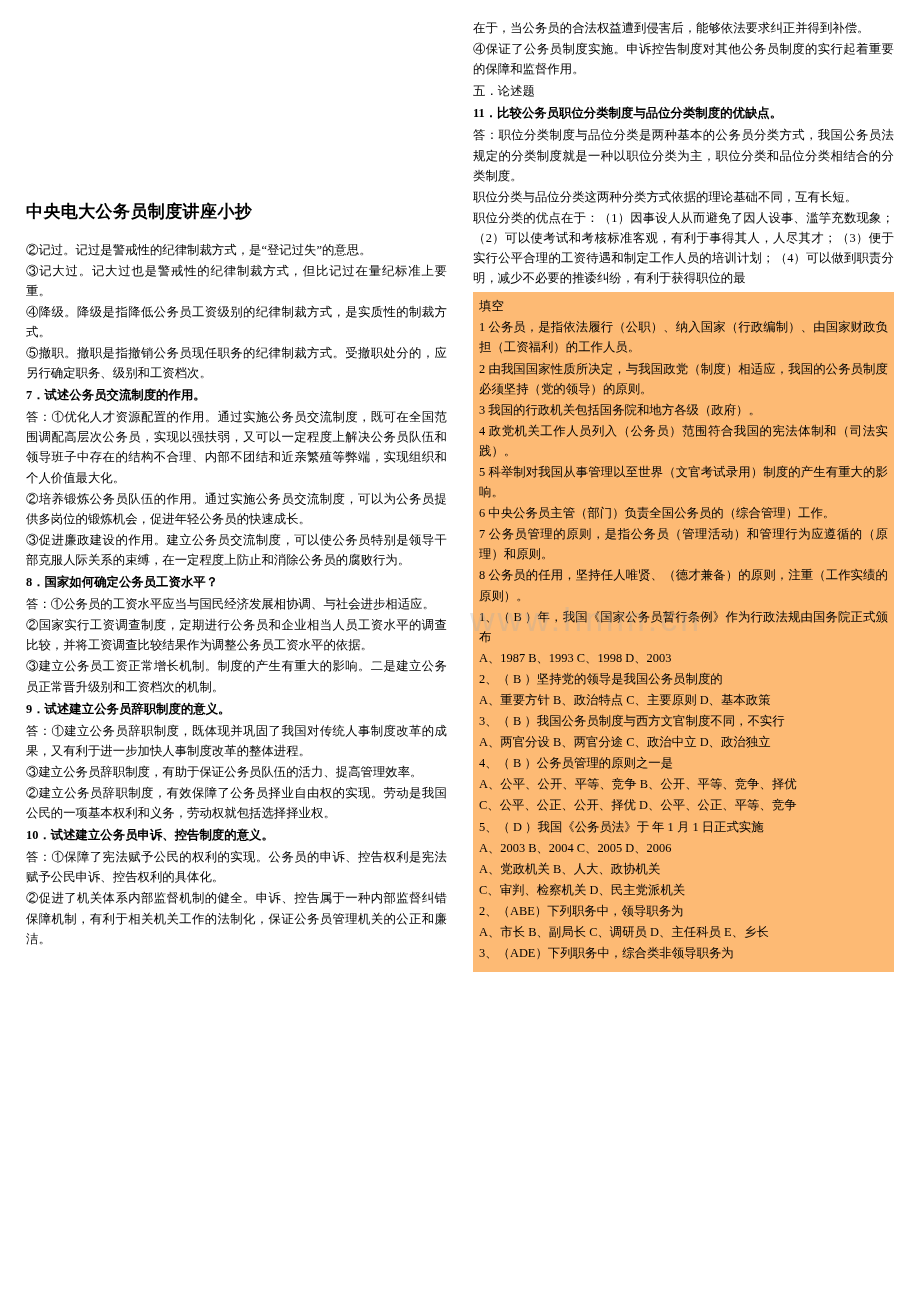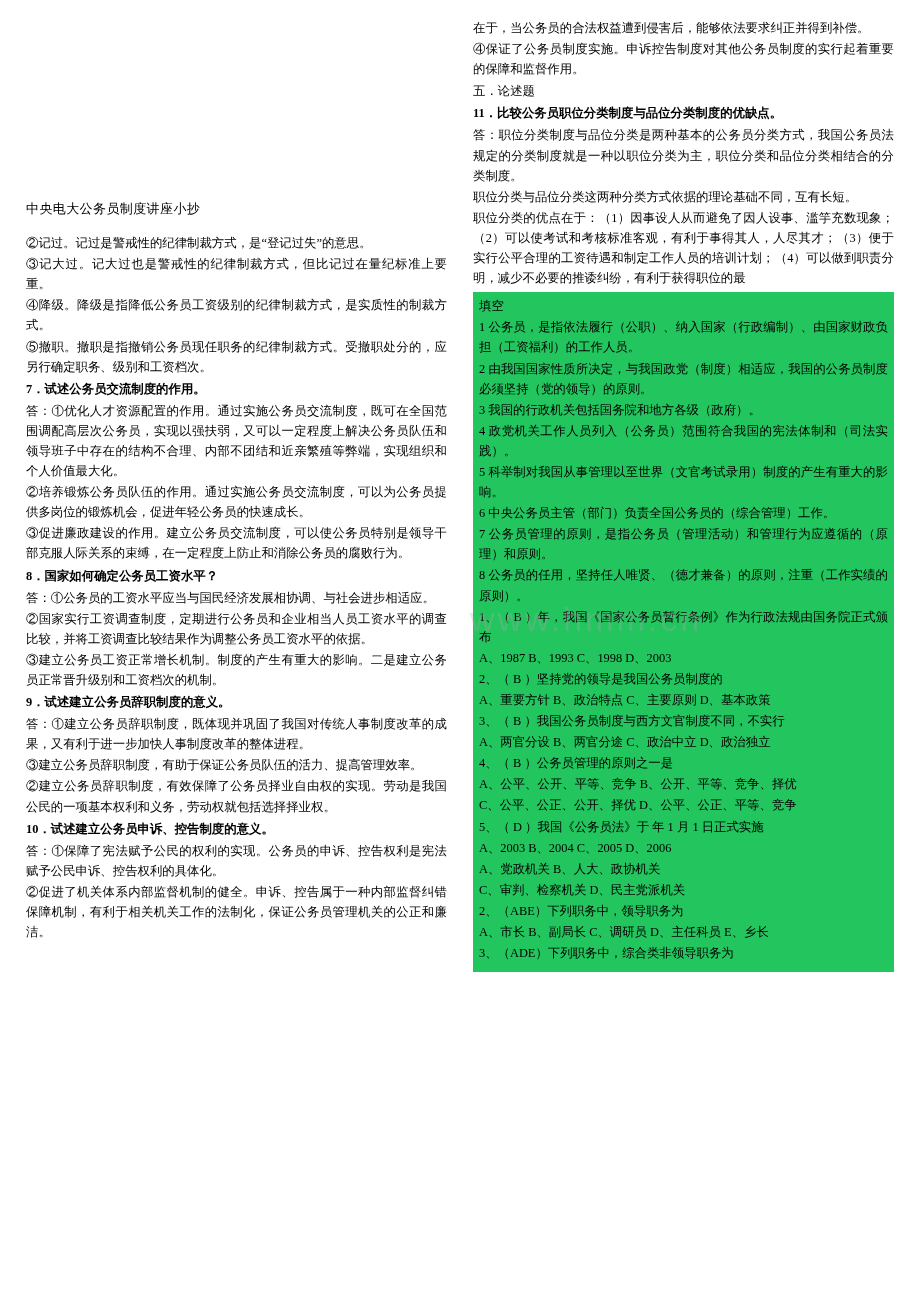--- a/index.html
+++ b/index.html
@@ -36,30 +36,30 @@
   }
   .col.right {
     padding-top: 0px;
   }
   p {
     margin: 0 0 1px 0;
     text-align: justify;
     text-justify: inter-ideograph;
   }
   .title {
-    font-weight: normal;
-    font-size: 13px;
+    font-weight: bold;
+    font-size: 17px;
     margin: 0 0 14px 0;
     letter-spacing: 0.4px;
   }
   .b {
     font-weight: bold;
   }
   .shaded {
-    background: #22c55e;
+    background: #fdba74;
     margin-top: 4px;
     padding: 4px 6px 8px 6px;
   }
   .shaded p {
     margin: 0 0 1px 0;
   }
   .sec-head {
     margin: 2px 0 2px 0;
   }
   .watermark {

